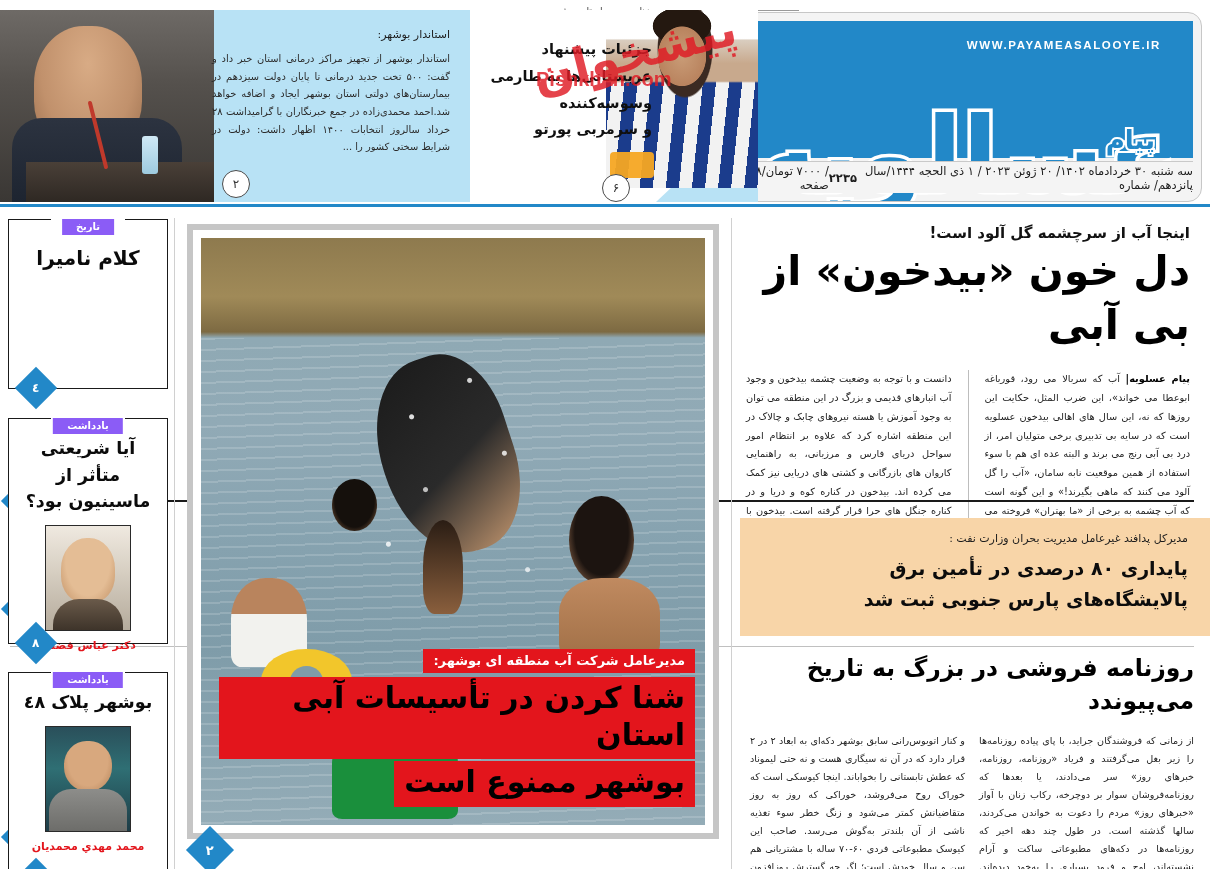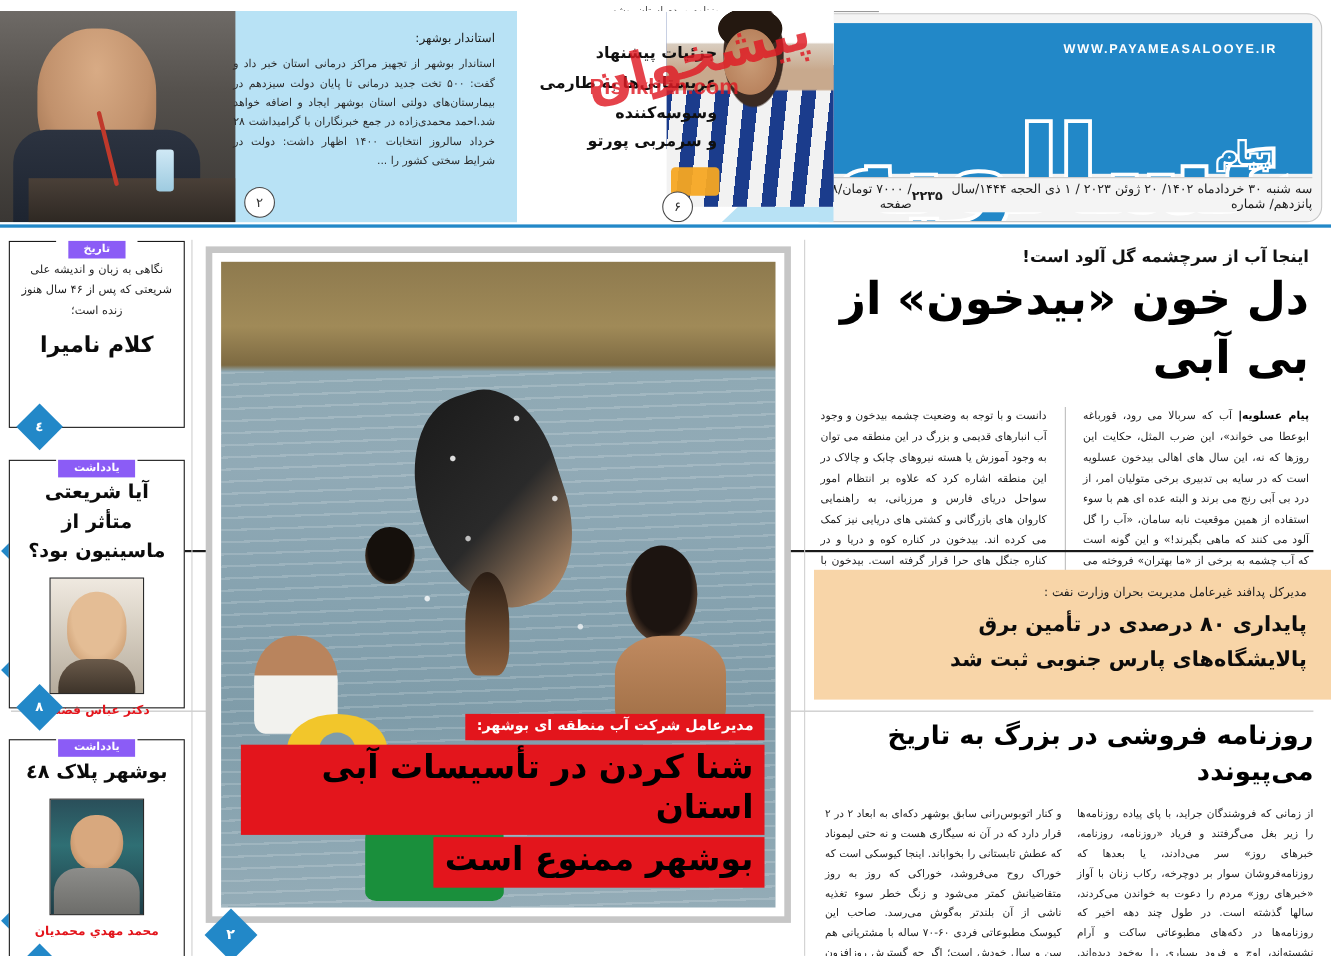--- a/index.html
+++ b/index.html
@@ -472,21 +472,20 @@
         <span>۲</span>
       </div>
   </div>
 
   <div class="sidebar">
 
     <div class="side-box" style="height:185px;">
       <div class="side-label">تاریخ</div>
       <div class="side-frame" style="height:170px;">
         <div class="side-notch"></div>
-        <div class="side-kicker">نگاهی به زبان و اندیشه علی شریعتی که پس از ۴۶ سال هنوز زنده است؛</div>
         <div class="side-head">کلام نامیرا</div>
         <div class="dia-side">
           <div class="diamond-sm">
               <span>٤</span>
             </div>
         </div>
       </div>
     </div>
 
     <div class="side-box" style="height:240px; margin-top:14px;">

